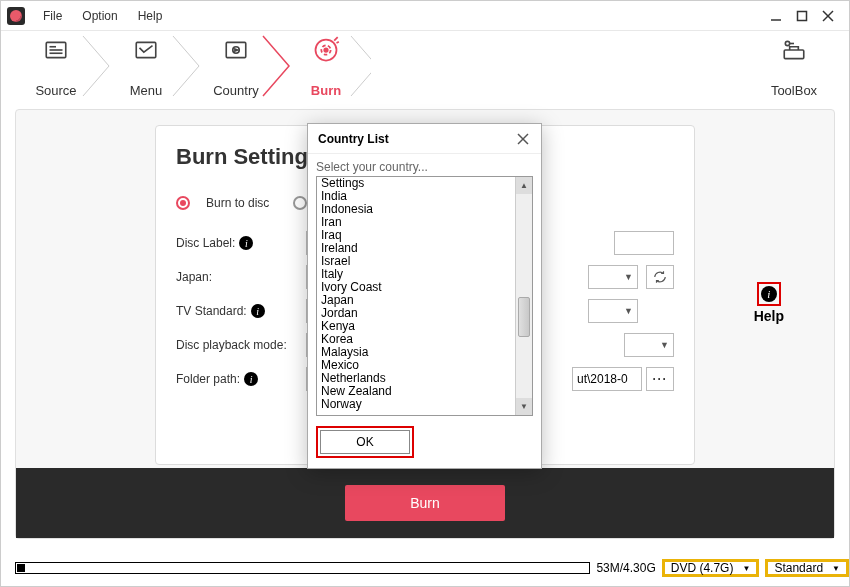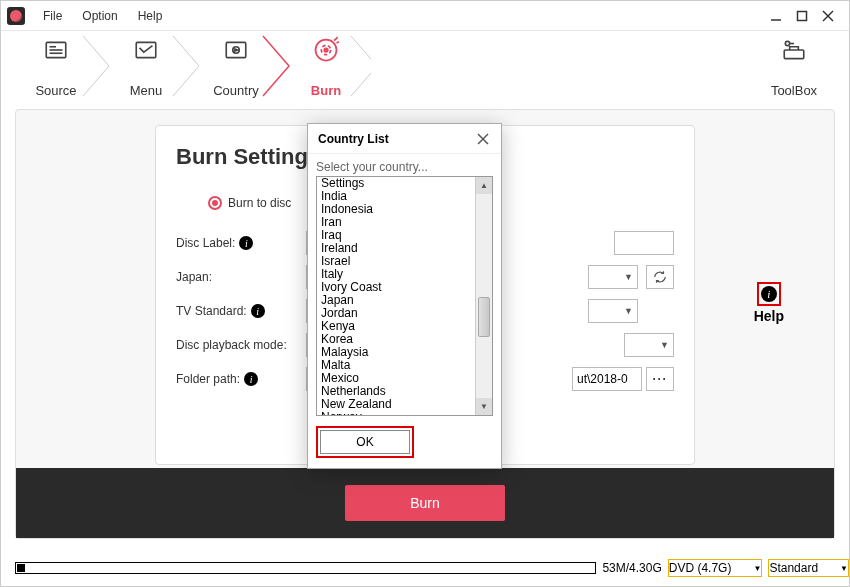--- a/index.html
+++ b/index.html
@@ -24,21 +24,21 @@
 .step-arrows { position: absolute; left: 0; top: 0; height: 100%; pointer-events:none;}
 .step-arrows svg { height: 70px; }
 .toolbox-step { margin-left: auto; }
 
 
 .main { position: relative; background: #f7f7f7; border: 1px solid #e0e0e0; border-radius: 4px; margin: 8px 14px; height: 430px; }
 .panel { background: #fff; border: 1px solid #dcdcdc; border-radius: 4px; width: 540px; margin: 15px auto 0; padding: 18px 20px 0; height: 340px;}
 .panel-title { font-size: 22px; font-weight: 600; color: #333; margin-bottom: 16px;}
 .row { display: flex; align-items: center; height: 34px; font-size: 12px; color: #333;}
 .radio-row { margin-bottom: 6px; gap: 24px; }
-.radio { display: flex; align-items: flex-start; gap: 6px; cursor: pointer; margin-left: 32px;}
+.radio { display: flex; align-items: flex-start; gap: 16px; cursor: pointer;}
 .radio-outer { width: 14px; height: 14px; border: 2px solid #999; border-radius: 50%; display:flex; align-items:center; justify-content:center;}
 .radio.checked .radio-outer { border-color: #e8485f; }
 .radio.checked .radio-outer::after { content:""; width: 6px; height:6px; background:#e8485f; border-radius:50%; }
 .form-label { width: 130px; display: flex; align-items: center; gap: 4px; }
 .info-dot { width: 14px; height: 14px; background: #000; color: #fff; border-radius: 50%; font-style: italic; font-size: 10px; display:flex; align-items:center; justify-content:center; font-family: Georgia, serif;}
 .txt-input { height: 24px; border: 1px solid #bbb; padding: 0 4px; font-size: 12px; background: #fff; }
 .dd { height: 24px; border: 1px solid #bbb; padding: 0 4px; font-size: 12px; background: #fff; display:flex; align-items:center; position: relative;}
 .dd-caret { margin-left: auto; font-size: 9px; color: #555;}
 .refresh-btn { width: 28px; height: 24px; border:1px solid #bbb; display:flex; align-items:center; justify-content:center; cursor:pointer;}
 .browse-btn { width: 28px; height: 24px; border:1px solid #bbb; display:flex; align-items:center; justify-content:center; cursor:pointer; font-weight:bold; letter-spacing:1px;}
@@ -47,24 +47,24 @@
 .help-callout .help-text { font-size: 14px; font-weight: bold; margin-top: 2px;}
 
 .action-bar { background: #2a2a2a; height: 70px; display:flex; align-items:center; justify-content:center; position:absolute; left:0; right:0; bottom:0;}
 .burn-btn { background: #e8485f; color: #fff; width: 160px; height: 36px; display:flex; align-items:center; justify-content:center; font-size: 14px; cursor:pointer; border-radius: 2px;}
 
 
 .status-bar { position: absolute; bottom: 8px; left: 14px; right: 0; height: 20px; display: flex; align-items: center; gap: 6px;}
 .progress { flex:1; height: 12px; border:1px solid #000; background:#fff; position:relative;}
 .progress-fill { position:absolute; inset:1px; width: 8px; background:#000;}
 .status-text { font-size: 12px;}
-.status-dd { height: 18px; border:1px solid #eab308; padding: 0 0; font-size: 12px; display:flex; align-items:center; gap:22px; cursor:pointer;}
-
-
-.dialog { position: absolute; left: 306px; top: 122px; width: 195px; background:#fff; border: 1px solid #aaa; box-shadow: 0 4px 20px rgba(0,0,0,0.25); z-index: 10;}
+.status-dd { height: 18px; border:3px solid #eab308; padding: 0 6px; font-size: 12px; display:flex; align-items:center; gap:9px; cursor:pointer;}
+
+
+.dialog { position: absolute; left: 306px; top: 122px; width: 235px; background:#fff; border: 1px solid #aaa; box-shadow: 0 4px 20px rgba(0,0,0,0.25); z-index: 10;}
 .dialog-title { height: 30px; display:flex; align-items:center; padding: 0 10px; font-size: 12px; font-weight: bold; border-bottom: 1px solid #eee;}
 .dialog-close { margin-left: auto; width:16px; height:16px; cursor:pointer; display:flex; align-items:center; justify-content:center;}
 .dialog-body { padding: 6px 8px 10px; }
 .prompt { font-size: 12px; color: #666; margin-bottom: 2px;}
 .listbox { border:1px solid #999; height: 240px; position:relative; background:#fff;}
 .list-inner { position:absolute; inset:0 18px 0 0; overflow:hidden;}
 .list-item { font-size: 12px; padding: 0 4px; line-height: 13px; height: 13px; cursor:pointer; white-space:nowrap;}
 .list-scroll { position:absolute; right:0; top:0; bottom:0; width:17px; background:#efefef; border-left:1px solid #ccc;}
 .scroll-btn { height:17px; background:#ddd; display:flex; align-items:center; justify-content:center; font-size:8px; color:#555;}
 .scroll-thumb { position:absolute; left:2px; right:2px; top:120px; height: 40px; background: linear-gradient(to right, #e0e0e0, #c8c8c8); border:1px solid #aaa; border-radius:2px;}
@@ -294,21 +294,20 @@
           <div class="list-item">Iraq</div>
           <div class="list-item">Ireland</div>
           <div class="list-item">Israel</div>
           <div class="list-item">Italy</div>
           <div class="list-item">Ivory Coast</div>
           <div class="list-item">Japan</div>
           <div class="list-item">Jordan</div>
           <div class="list-item">Kenya</div>
           <div class="list-item">Korea</div>
           <div class="list-item">Malaysia</div>
-          <div class="list-item">Malta</div>
           <div class="list-item">Mexico</div>
           <div class="list-item">Netherlands</div>
           <div class="list-item">New Zealand</div>
           <div class="list-item">Norway</div>
         </div>
       <div class="list-scroll">
         <div class="scroll-btn">▲</div>
         <div class="scroll-thumb"></div>
         <div class="scroll-btn" style="position:absolute;bottom:0;left:0;right:0">▼</div>
       </div>

